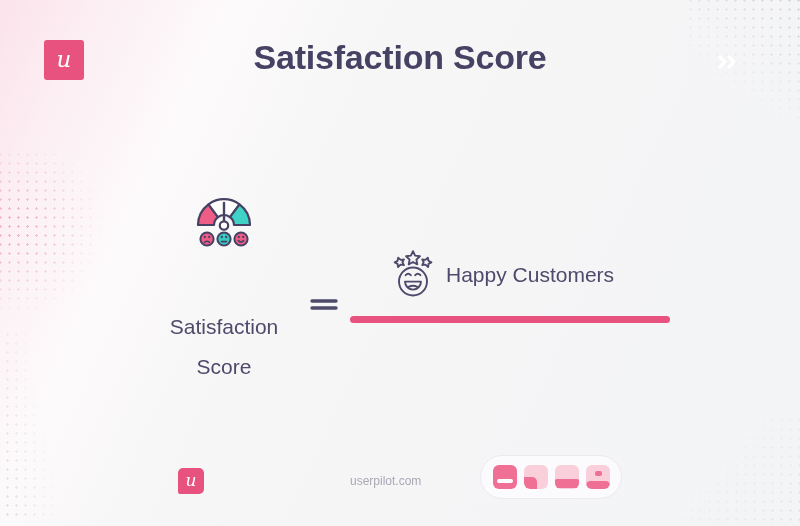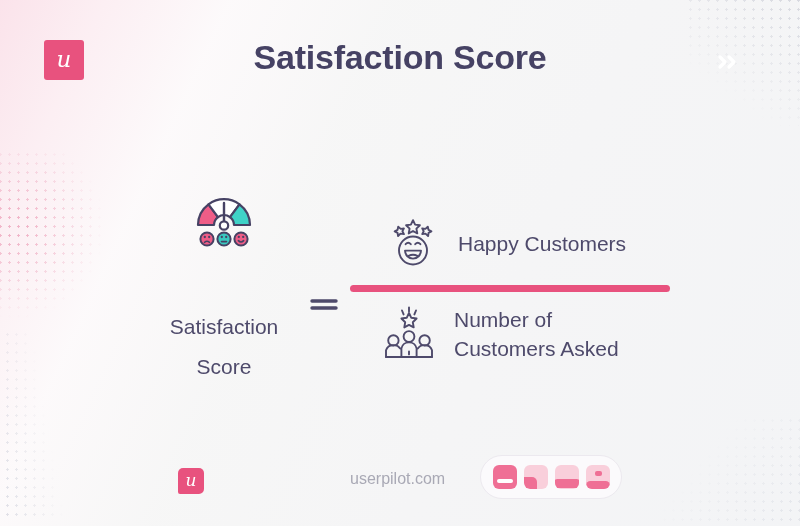--- a/index.html
+++ b/index.html
@@ -143,21 +143,21 @@
 
   .rhs {
     flex: 1;
     display: flex;
     flex-direction: column;
     justify-content: center;
   }
   .frac-row {
     display: flex;
     align-items: center;
-    gap: 16px;
+    gap: 4px;
     min-height: 62px;
   }
   .frac-row.numerator { padding-left: 34px; }
   .frac-row.denominator { padding-left: 30px; }
 
   .frac-icon {
     width: 58px;
     display: flex;
     justify-content: center;
     flex: 0 0 auto;
@@ -209,21 +209,21 @@
   }
   .brand-word {
     font-size: 30px;
     font-weight: bold;
     letter-spacing: -0.8px;
     color: #3d3a5c;
   }
   .site {
     position: absolute;
     left: 350px; bottom: 14px;
-    font-size: 16px;
+    font-size: 12px;
     color: #a9a9b5;
     margin-top: 48px;
   }
 
   .widget {
     position: absolute;
     right: 178px; bottom: 3px;
     width: 142px; height: 44px;
     border: 1.6px solid #ece9ef;
     border-radius: 22px;
@@ -362,46 +362,20 @@
             <path d="M28.2 27.2 Q30.8 24.4 33.4 27.2" fill="none"></path>
             <path d="M18 33.6 H34 A8 8 0 0 1 18 33.6 Z" fill="none"></path>
             <path d="M21.6 38.8 Q26 36.6 30.4 38.8" fill="none"></path>
           </svg>
         </div>
         <div class="frac-text">Happy Customers</div>
       </div>
 
       <div class="frac-bar"></div>
 
-      <div class="frac-row denominator">
-        <div class="frac-icon">
-          <svg width="58" height="56" viewBox="0 0 58 56" fill="none" stroke="#4e4a6b" stroke-width="1.9" stroke-linejoin="round" stroke-linecap="round">
-
-            <path d="M22 4.5 L23.6 8.4"></path>
-            <path d="M36 4.5 L34.4 8.4"></path>
-            <path d="M29 1.5 L29 5.6"></path>
-
-            <path d="M29 7 L31.3 11.8 L36.6 12.5 L32.8 16.2 L33.7 21.4 L29 18.9 L24.3 21.4 L25.2 16.2 L21.4 12.5 L26.7 11.8 Z" fill="none"></path>
-
-            <circle cx="29" cy="30.5" r="5.4" fill="none"></circle>
-            <path d="M21.4 51 V42.4 A7.6 7.6 0 0 1 29 36.4 A7.6 7.6 0 0 1 36.6 42.4 V51" fill="none"></path>
-
-            <circle cx="13.4" cy="34.4" r="5.2" fill="none"></circle>
-            <path d="M6 51 V44.2 A7.4 7.4 0 0 1 13.4 39.2 A7.4 7.4 0 0 1 20.2 42.6" fill="none"></path>
-
-            <circle cx="44.6" cy="34.4" r="5.2" fill="none"></circle>
-            <path d="M52 51 V44.2 A7.4 7.4 0 0 0 44.6 39.2 A7.4 7.4 0 0 0 37.8 42.6" fill="none"></path>
-
-            <path d="M6 51 H52"></path>
-            <path d="M29 45.5 V48.4"></path>
-          </svg>
-        </div>
-        <div class="frac-text">Number of
-Customers Asked</div>
-      </div>
 
     </div>
   </div>
 
   <div class="footer">
 
     <div class="brand">
       <div class="brand-u">
         <span>u</span>
       </div>

